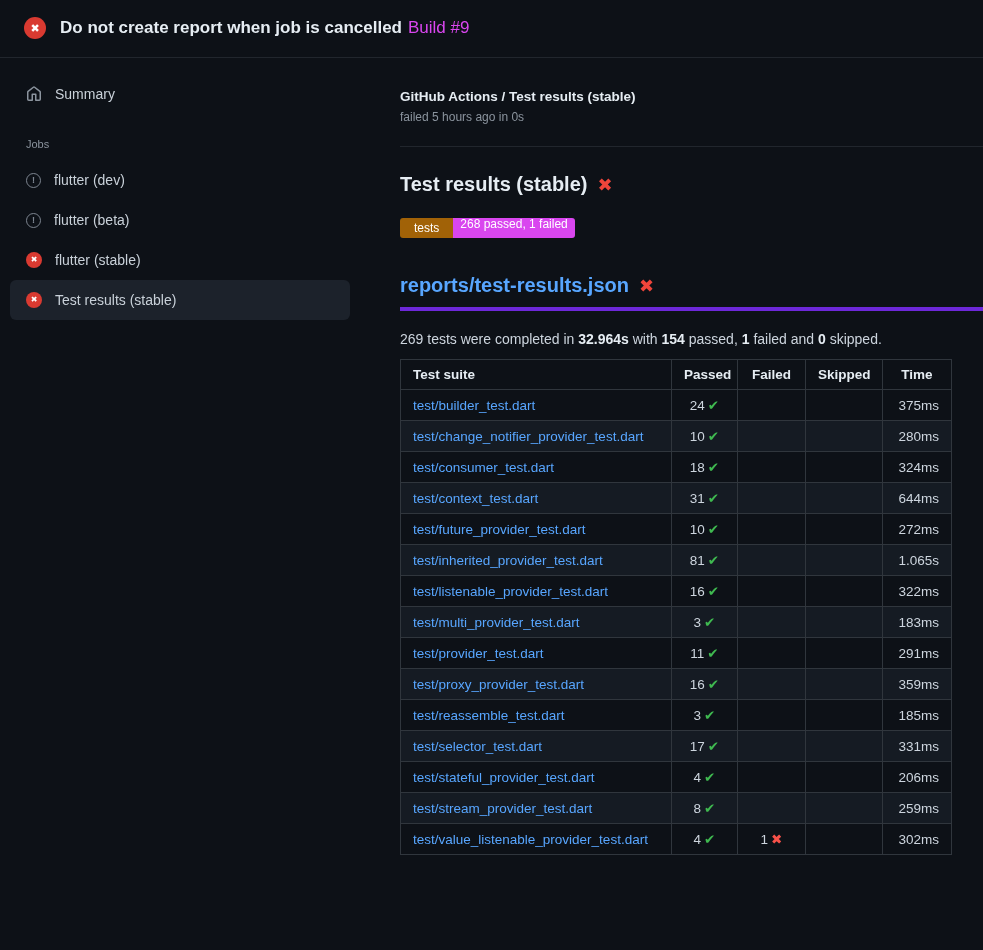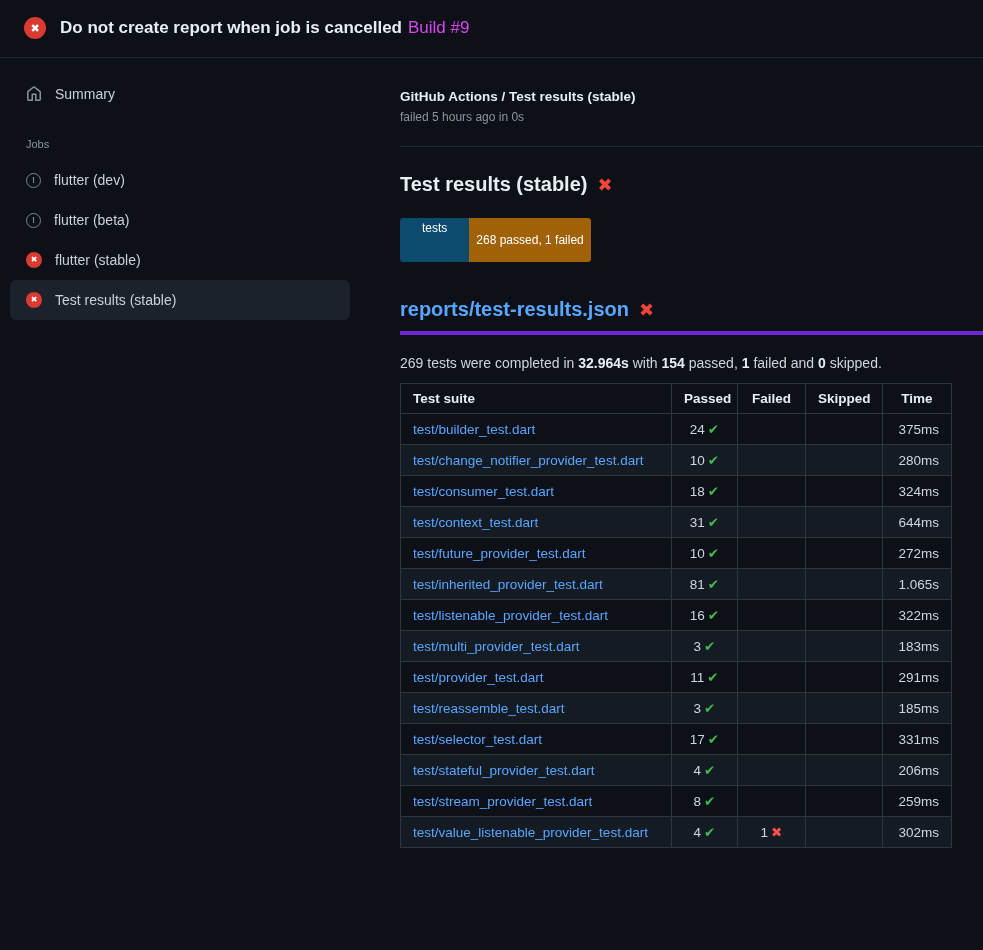--- a/index.html
+++ b/index.html
@@ -26,22 +26,22 @@
   .jobs-heading{color:#8b949e;font-size:11px;margin:24px 0 10px 16px;}
   .home-icon svg{display:block;fill:#8b949e;}
   main{flex:1;padding:31px 0 24px 10px;box-sizing:border-box;}
   
   .breadcrumb{font-weight:bold;font-size:13.5px;}
   .status-line{color:#8b949e;font-size:12px;margin-top:6px;}
   .divider{border:none;border-top:1px solid #21262d;margin:22px 0 0;}
   .section-heading{font-size:20px;font-weight:bold;margin:26px 0 0;display:flex;align-items:center;gap:10px;}
   .x-mark{color:#ef453b;font-size:18px;font-weight:bold;line-height:1;}
   .badge{display:inline-flex;margin-top:22px;font-size:12px;border-radius:3px;overflow:hidden;line-height:1;}
-  .badge-label{background:#0c4a6e;color:#fff;padding:4px 22px;}
-  .badge-value{background:#a16207;color:#fff;padding:16px 7px;}
+  .badge-label{background:#a16207;color:#fff;padding:4px 14px;}
+  .badge-value{background:#d946ef;color:#fff;padding:0 7px;}
   .report-heading{margin:36px 0 0;padding-bottom:10px;border-bottom:4px solid #6d28d9;font-size:20px;font-weight:bold;display:flex;align-items:center;gap:10px;}
   .report-heading a{color:#58a6ff;text-decoration:none;cursor:pointer;}
   .sentence{margin:20px 0 0;color:#cdd5de;}
   .sentence b{color:#e6edf3;}
   
   table{border-collapse:collapse;margin-top:12px;table-layout:fixed;width:551px;}
   th,td{border:1px solid #30363d;padding:7px 12px;font-size:13.5px;overflow:hidden;white-space:nowrap;}
   th{font-weight:bold;text-align:center;color:#e6edf3;padding-left:12px;}
   th.first{text-align:left;}
   tbody tr:nth-child(even){background:#151b23;}
@@ -201,20 +201,27 @@
   </tr>
 
   <tr>
     <td class="suite"><a class="suite-link">test/provider_test.dart</a></td>
     <td class="num cell-passed"><span>11</span><span class="mark ok">✔</span></td>
     <td class="num cell-failed"></td>
     <td class="num cell-skipped"></td>
     <td class="time cell-time">291ms</td>
   </tr>
 
+  <tr>
+    <td class="suite"><a class="suite-link">test/proxy_provider_test.dart</a></td>
+    <td class="num cell-passed"><span>16</span><span class="mark ok">✔</span></td>
+    <td class="num cell-failed"></td>
+    <td class="num cell-skipped"></td>
+    <td class="time cell-time">359ms</td>
+  </tr>
 
   <tr>
     <td class="suite"><a class="suite-link">test/reassemble_test.dart</a></td>
     <td class="num cell-passed"><span>3</span><span class="mark ok">✔</span></td>
     <td class="num cell-failed"></td>
     <td class="num cell-skipped"></td>
     <td class="time cell-time">185ms</td>
   </tr>
 
   <tr>

